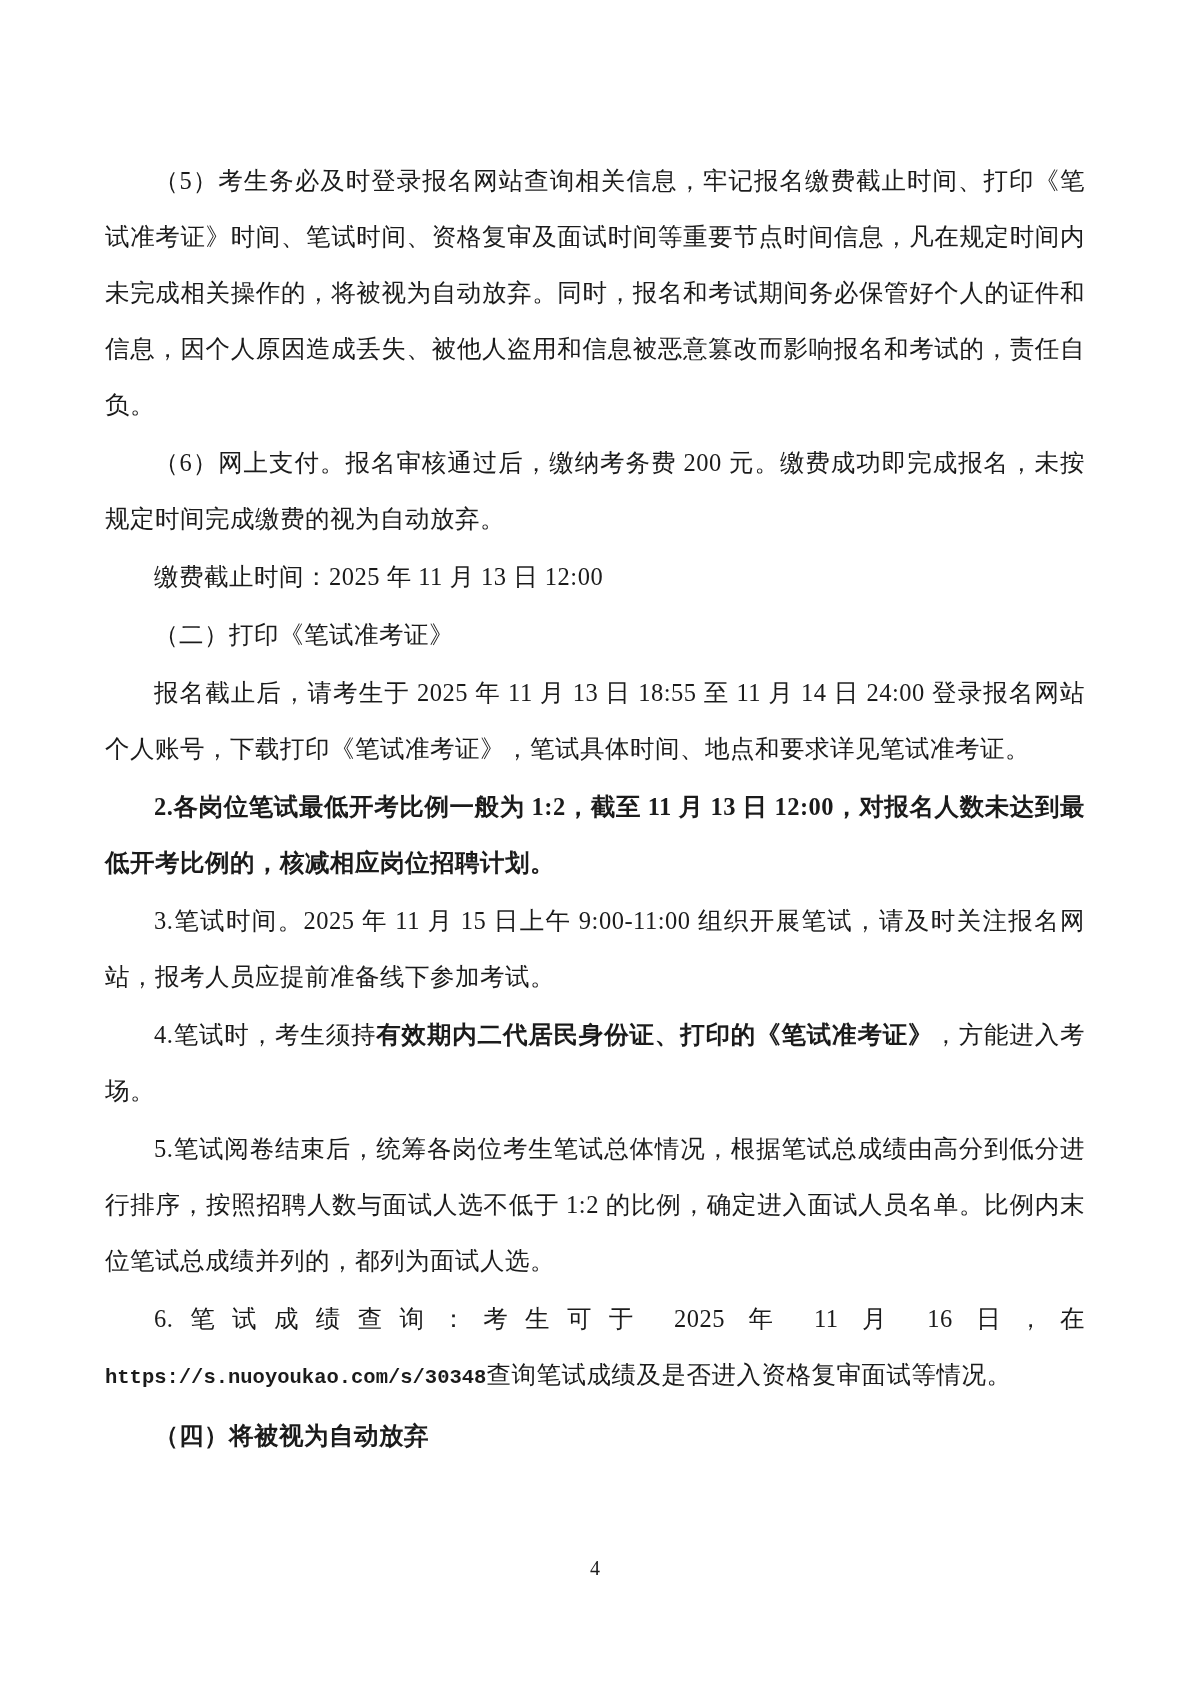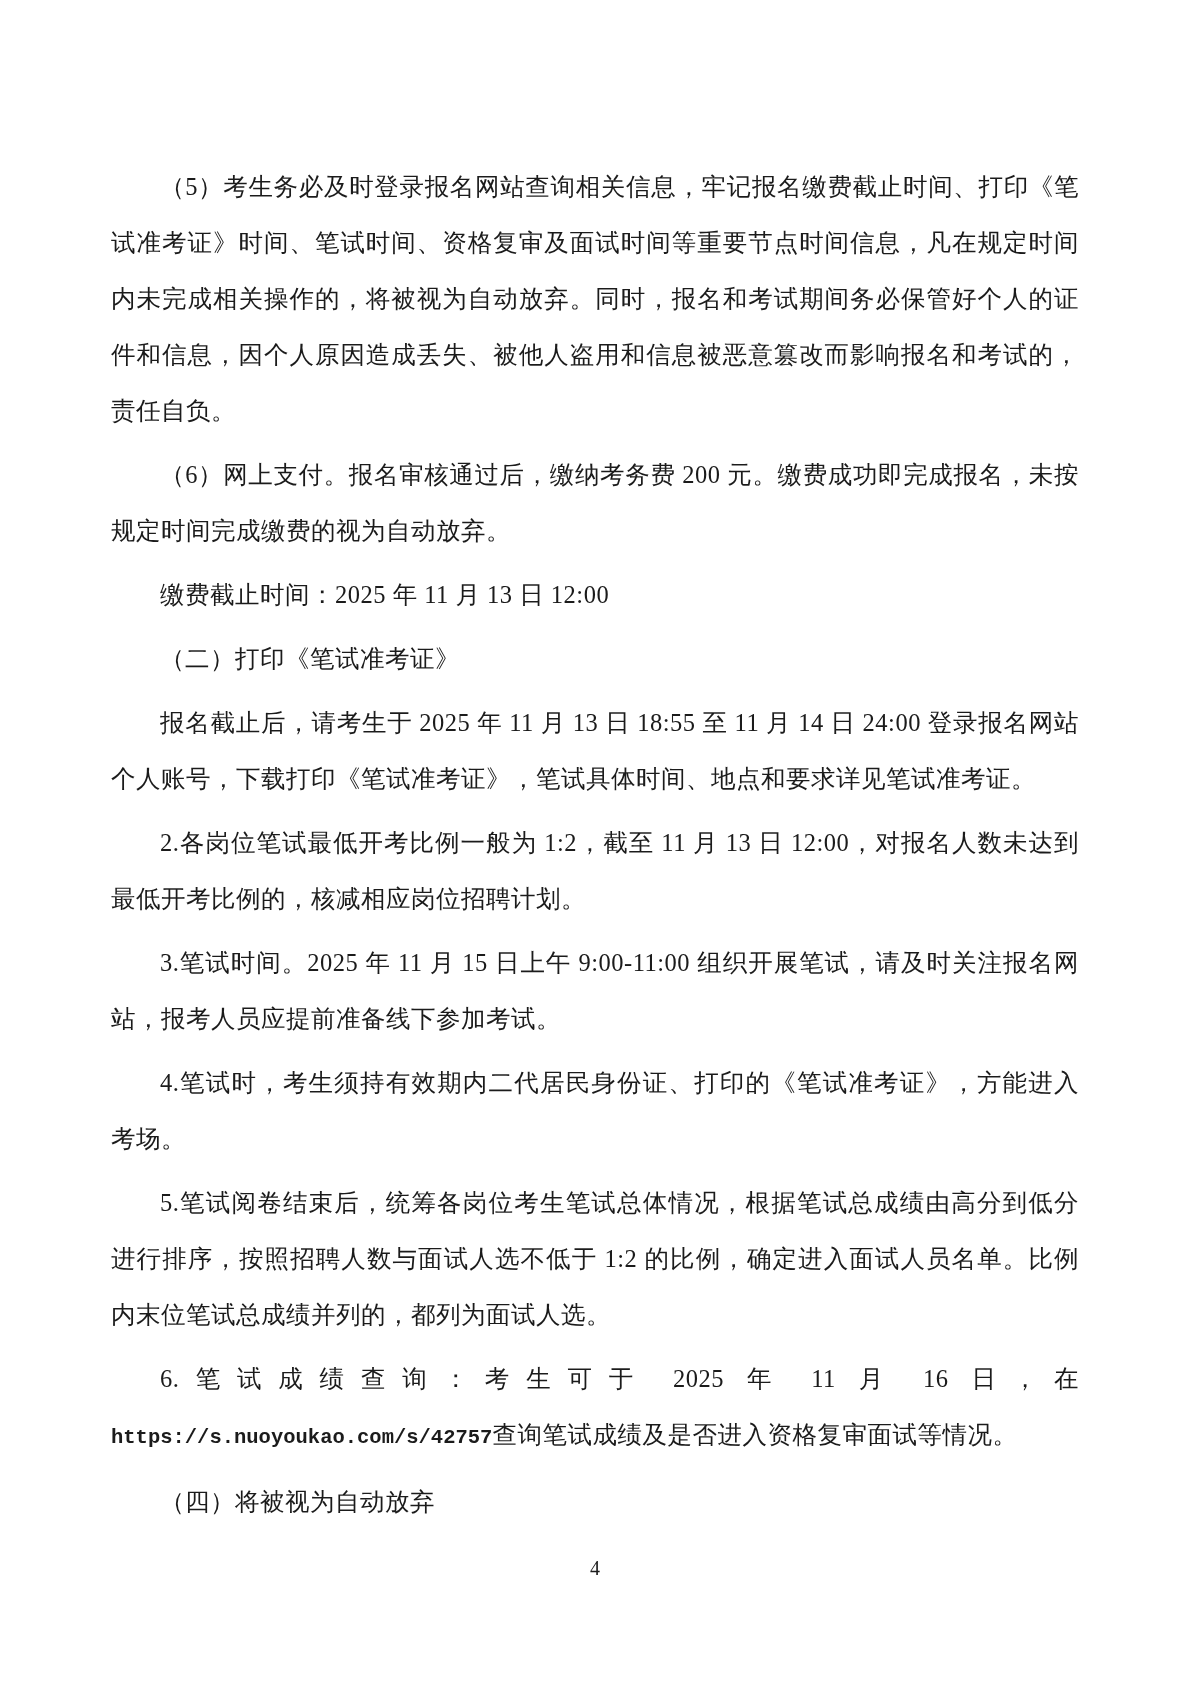--- a/index.html
+++ b/index.html
@@ -16,30 +16,30 @@
     font-family: "Liberation Serif", serif;
     color: #1b1b1b;
   }
   .content {
     position: absolute;
     left: 103px;
     top: 151px;
     width: 984px;
   }
   p.para {
-    margin: 8px;
+    margin: 2px;
     font-size: 24.5px;
     line-height: 56px;
     text-align: justify;
     text-justify: inter-ideograph;
     text-indent: 2em;
     letter-spacing: 0.5px;
   }
   .bold {
-    font-weight: normal;
+    font-weight: bold;
   }
   .mono {
     font-family: "Liberation Mono", "DejaVu Sans Mono", monospace;
     font-weight: bold;
     font-size: 20.5px;
     letter-spacing: 0;
   }
   .footer {
     position: absolute;
     top: 1556px;
@@ -70,20 +70,20 @@
 
 
     <p class="para bold"><span>2.各岗位笔试最低开考比例一般为 1:2，截至 11 月 13 日 12:00，对报名人数未达到最低开考比例的，核减相应岗位招聘计划。</span></p>
 
     <p class="para"><span>3.笔试时间。2025 年 11 月 15 日上午 9:00-11:00 组织开展笔试，请及时关注报名网站，报考人员应提前准备线下参加考试。</span></p>
 
     <p class="para"><span>4.笔试时，考生须持</span><span class="bold">有效期内二代居民身份证、打印的《笔试准考证》</span><span>，方能进入考场。</span></p>
 
     <p class="para"><span>5.笔试阅卷结束后，统筹各岗位考生笔试总体情况，根据笔试总成绩由高分到低分进行排序，按照招聘人数与面试人选不低于 1:2 的比例，确定进入面试人员名单。比例内末位笔试总成绩并列的，都列为面试人选。</span></p>
 
-    <p class="para"><span>6.笔试成绩查询：考生可于 2025 年 11 月 16 日，在 </span><span class="mono">https://s.nuoyoukao.com/s/42757</span><span>查询笔试成绩及是否进入资格复审面试等情况。</span></p>
+    <p class="para"><span>6.笔试成绩查询：考生可于 2025 年 11 月 16 日，在 </span><span class="mono">https://s.nuoyoukao.com/s/30348</span><span>查询笔试成绩及是否进入资格复审面试等情况。</span></p>
 
     <p class="para bold"><span>（四）将被视为自动放弃</span></p>
 
   </div>
 
   <div class="footer">4</div>
 </div>
 
 </body></html>

